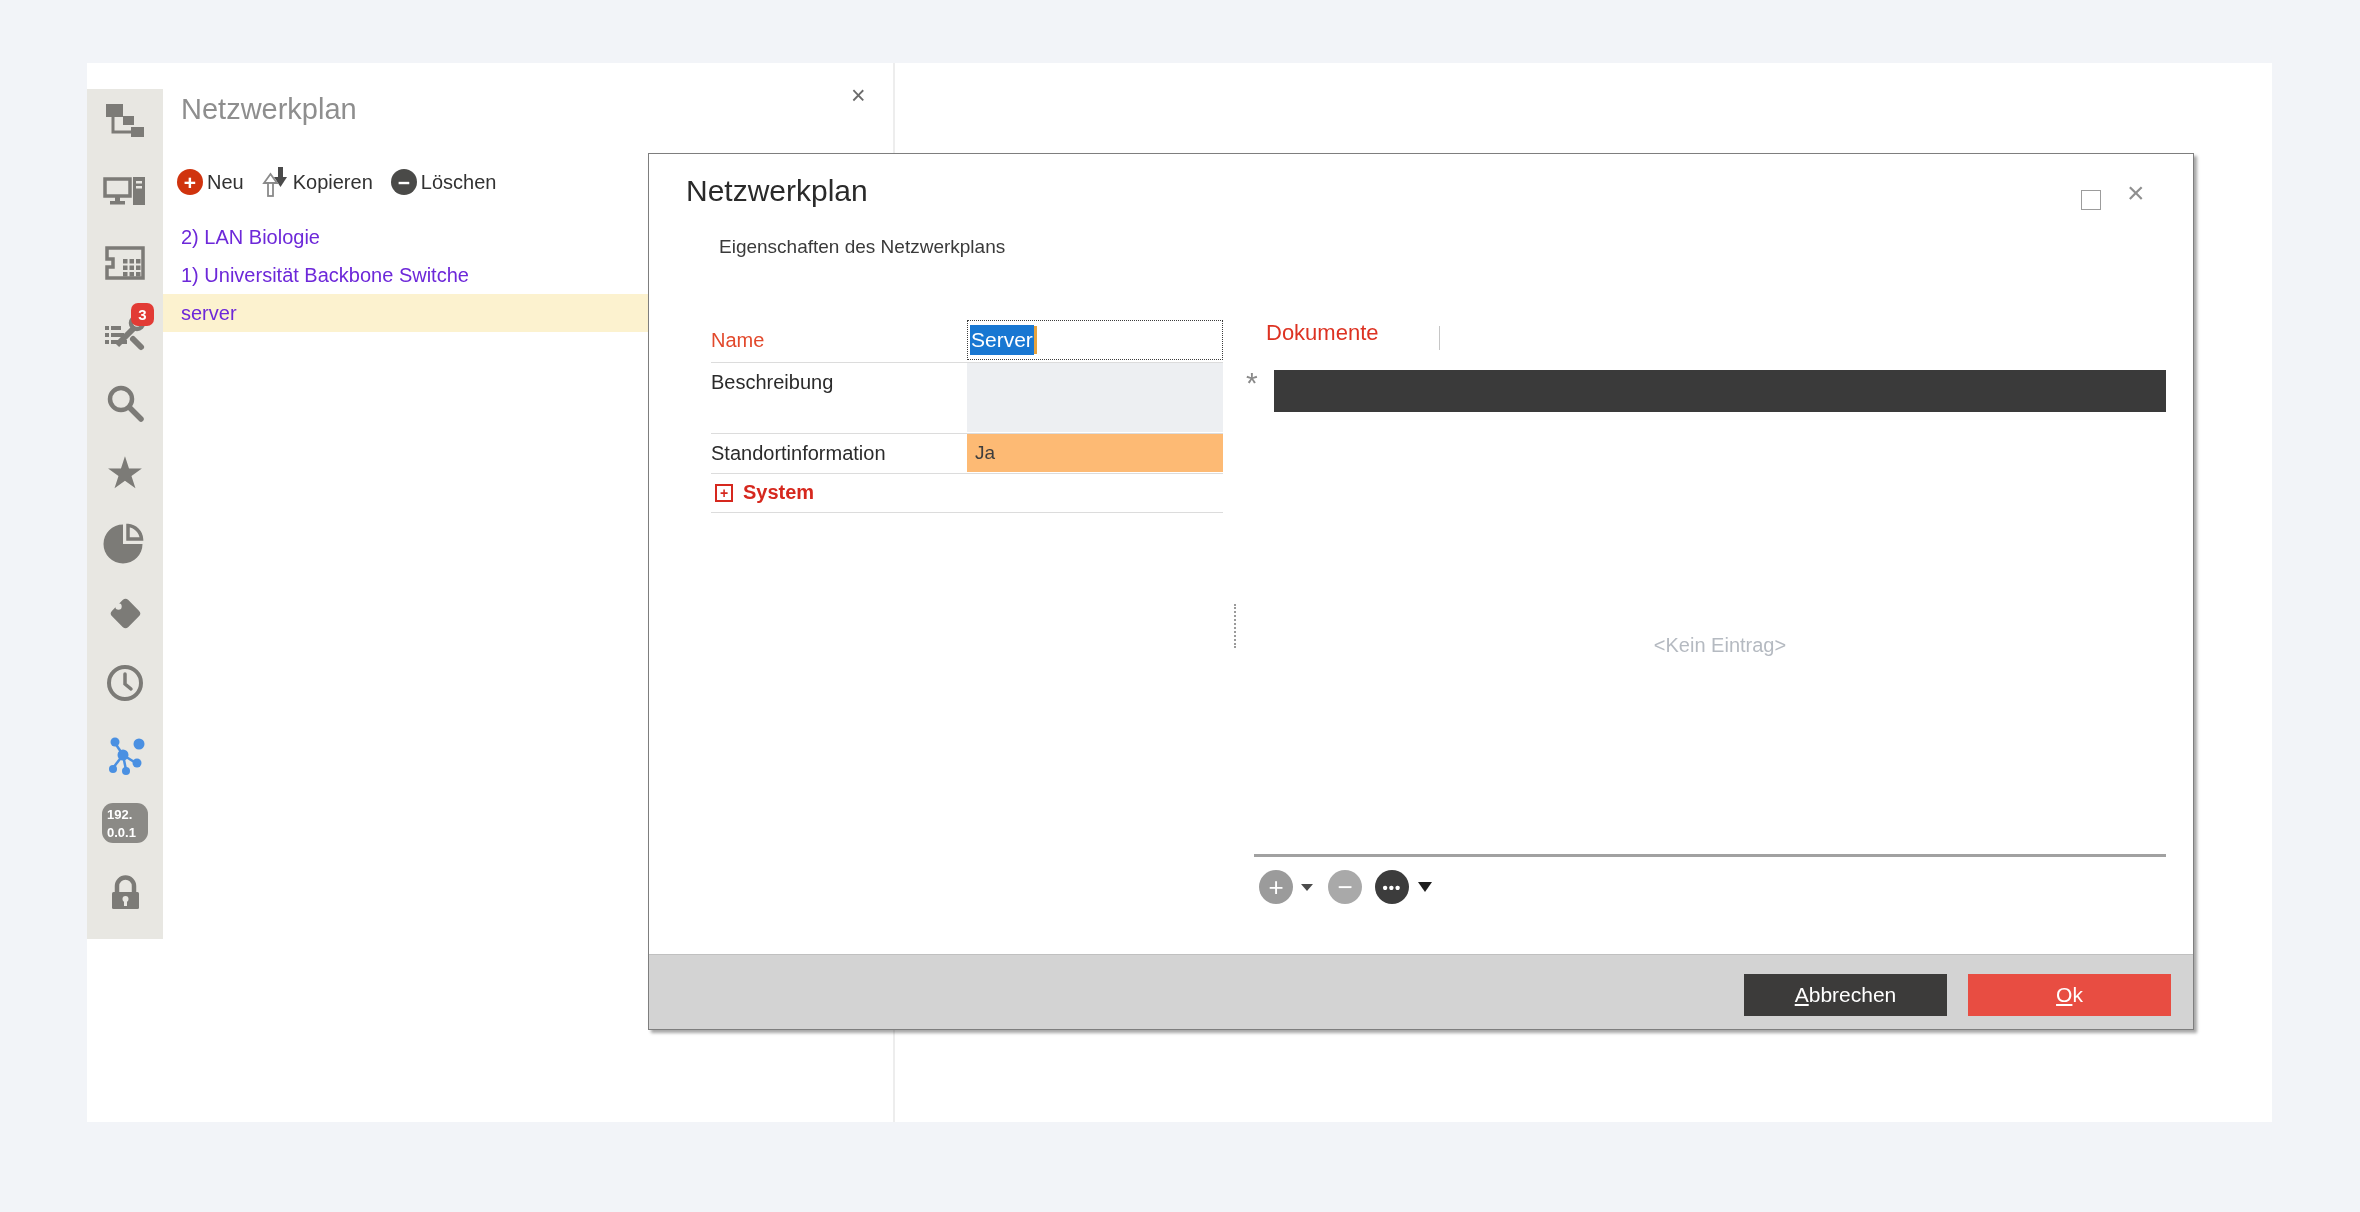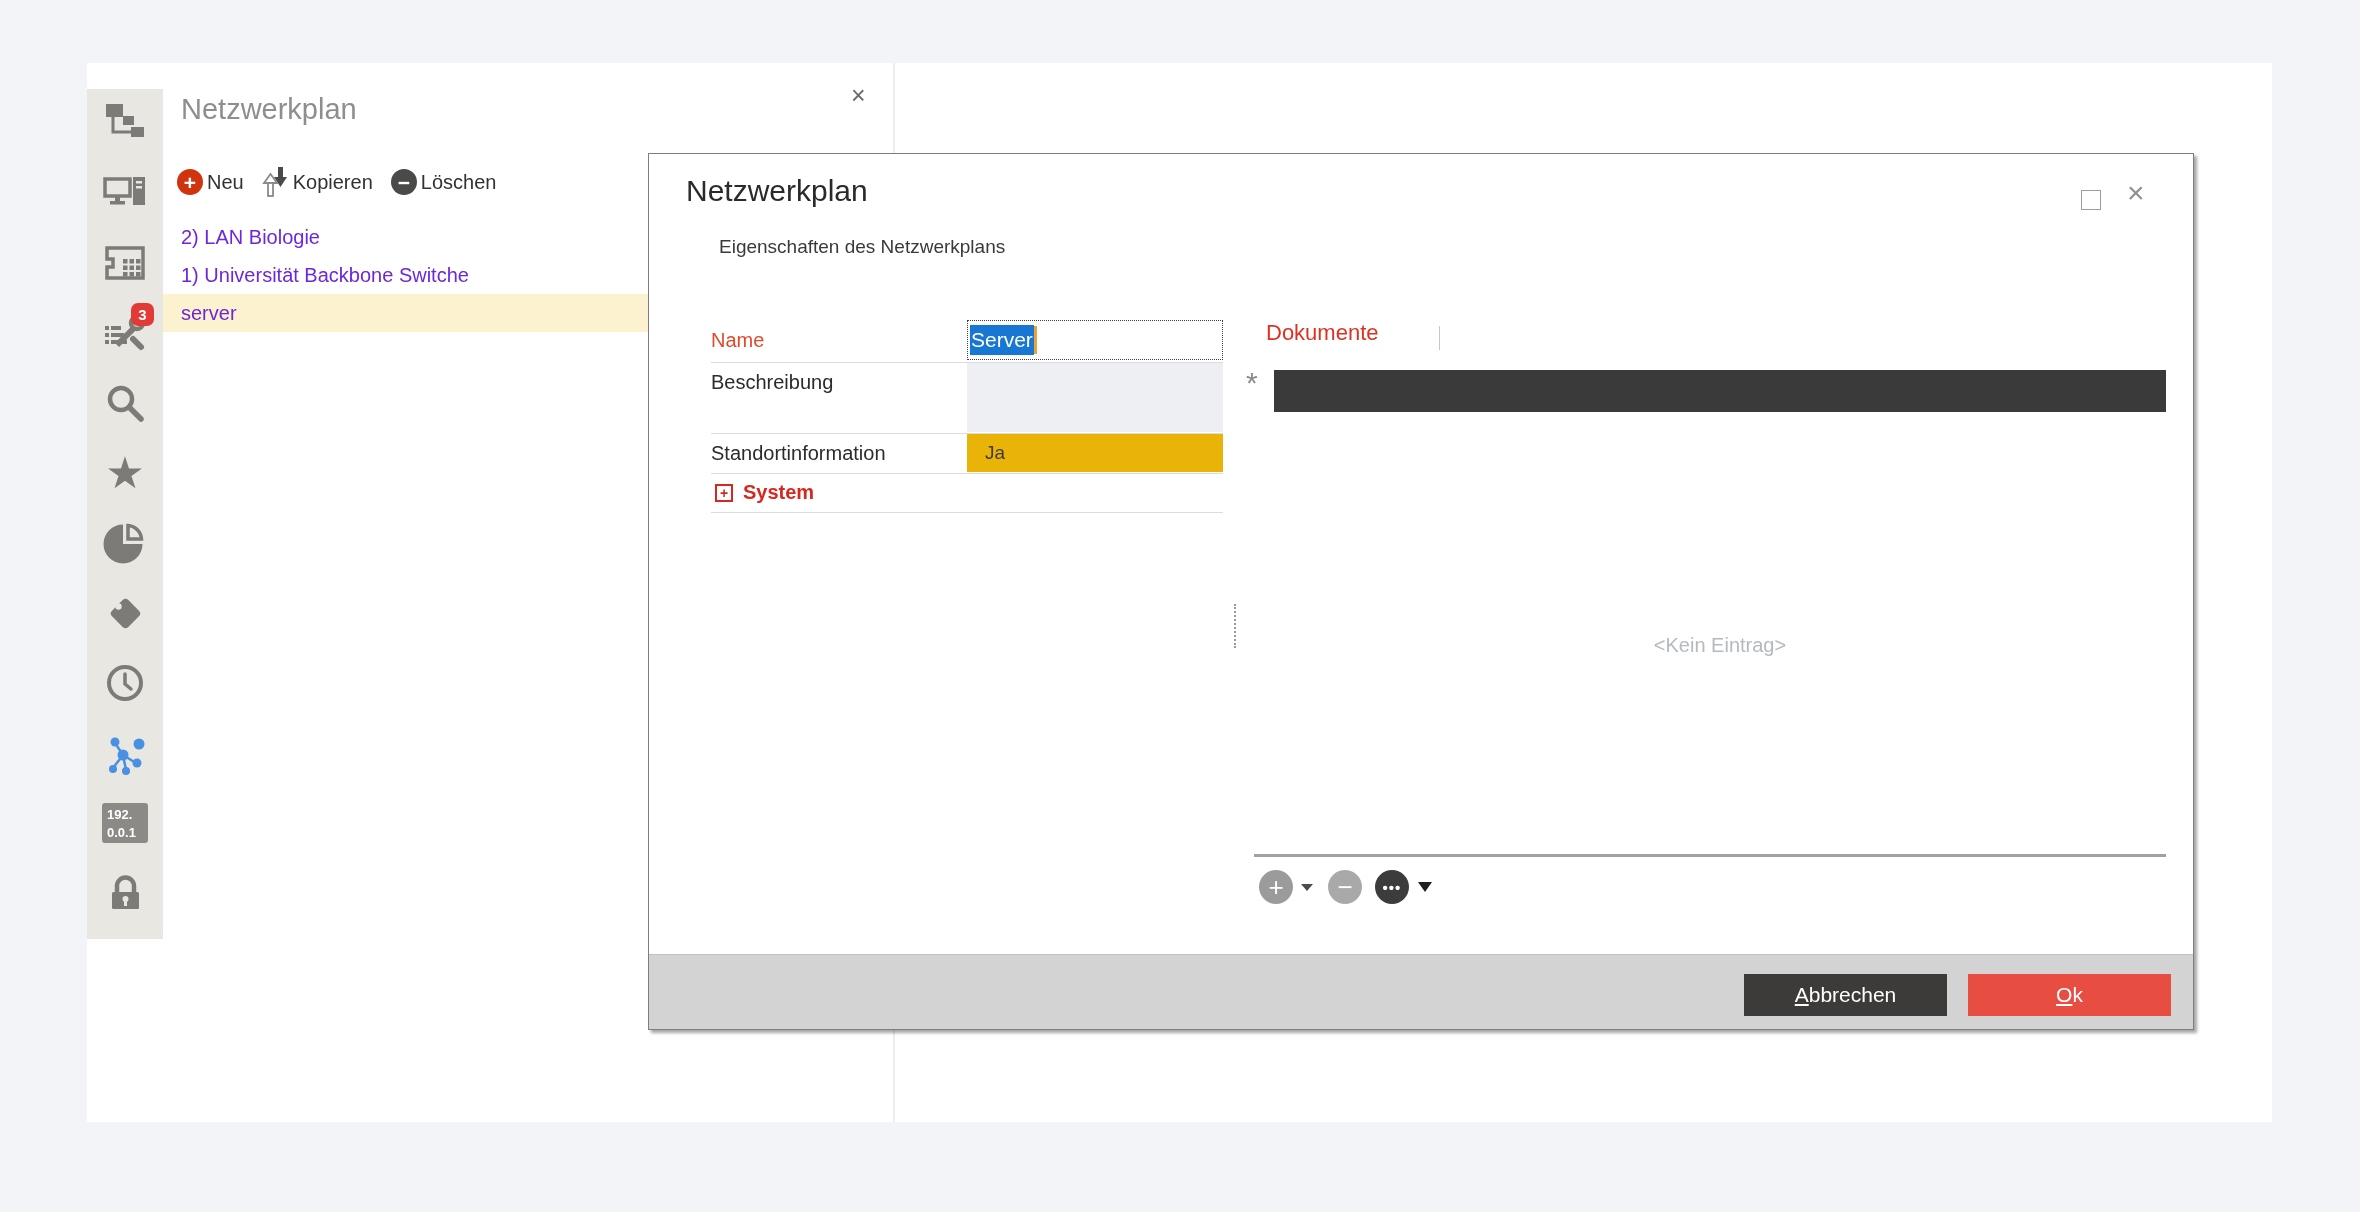--- a/index.html
+++ b/index.html
@@ -24,21 +24,21 @@
   .icon-slot { width:46px; height:44px; position:relative;
     display:flex; align-items:center; justify-content:center; cursor:pointer; }
   .icon-slot svg { display:block; }
   .star-glyph { font-family:"DejaVu Sans", sans-serif; font-size:44px; line-height:44px; color:#7c7b77; }
   .badge {
     position:absolute; top:-8px; right:-6px; width:23px; height:23px;
     background:#e23b35; border-radius:7px; color:#fff;
     font-size:15px; line-height:23px; text-align:center; font-weight:bold;
   }
   .ip-box {
-    width:46px; height:40px; background:#8b8a86; border-radius:3px;
+    width:46px; height:40px; background:#8b8a86; border-radius:11px;
     color:#fff; font-size:13px; font-weight:bold; line-height:1.35;
     padding:3px 0 0 5px;
   }
   
   .panel-title { position:absolute; left:94px; top:30px; font-size:29px; color:#8e8e8e; }
   .panel-close { position:absolute; left:764px; top:18px; font-size:25px; color:#6b6b6b; cursor:pointer; }
   .panel-toolbar {
     position:absolute; left:90px; top:104px; height:30px;
     display:flex; align-items:center; font-size:20px; color:#323232;
   }
@@ -76,22 +76,22 @@
   .lbl-desc { top:217px; }
   .lbl-loc  { top:288px; }
   .name-cell {
     position:absolute; left:318px; top:166px; width:256px; height:40px;
     background:#fff; border:1px dotted #3c3c3c;
     display:flex; align-items:center; cursor:text;
   }
   .name-sel { margin-left:2px; background:#1877d2; color:#fff; font-size:21px; padding:3px 1px; }
   .name-caret { width:3px; height:28px; background:#e8a33d; }
   .desc-cell { position:absolute; left:318px; top:209px; width:256px; height:69px; background:#edeff2; cursor:text; }
-  .loc-cell  { position:absolute; left:318px; top:280px; width:256px; height:38px; background:#eab308;
-               font-size:19px; line-height:38px; padding-left:18px; color:#3e3e3e; cursor:pointer; }
+  .loc-cell  { position:absolute; left:318px; top:280px; width:256px; height:38px; background:#fdba74;
+               font-size:19px; line-height:38px; padding-left:8px; color:#3e3e3e; cursor:pointer; }
   .sep { position:absolute; left:62px; width:512px; height:1px; background:#dcdcdc; }
   .sep1 { top:208px; } .sep2 { top:279px; } .sep3 { top:319px; } .sep4 { top:358px; }
   .sys-header { position:absolute; left:66px; top:327px; display:flex; align-items:center; cursor:pointer; }
   .sys-box {
     width:18px; height:18px; border:2px solid #d6281e; color:#d6281e;
     font-size:14px; line-height:14px; font-weight:bold; text-align:center;
   }
   .sys-label { margin-left:10px; font-size:20px; font-weight:bold; color:#d6281e; }
   
   .doc-heading { position:absolute; left:617px; top:166px; font-size:22px; color:#dd3222; }

